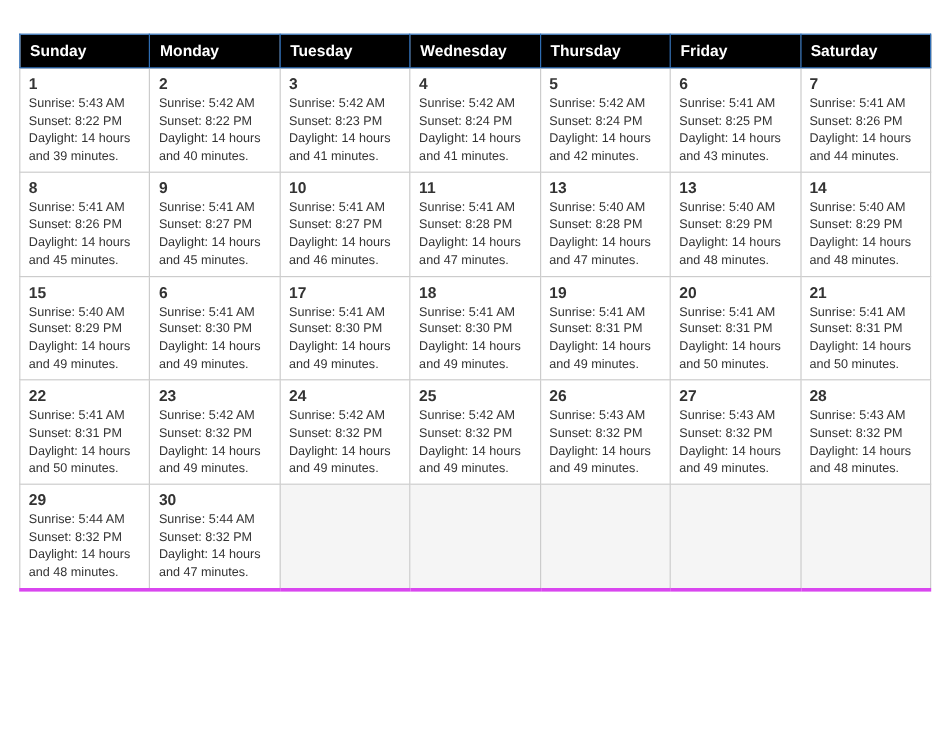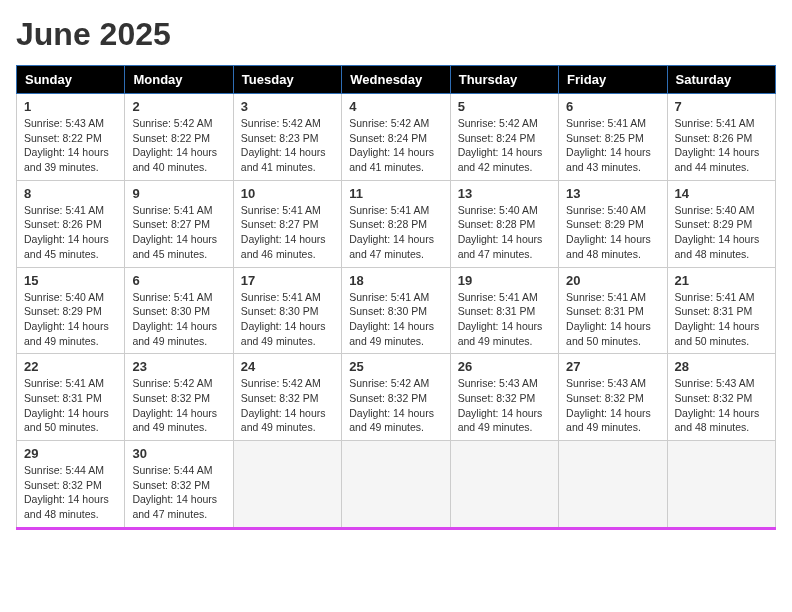--- a/index.html
+++ b/index.html
@@ -91,21 +91,20 @@
     .last-row td {
       border-bottom: 3px solid #d946ef;
       margin-left: 33px;
     }
   </style>
 </head>
 <body>
 
 <div class="header-area">
   <div class="title-area">
-    <div class="month-title">June 2025</div>
   </div>
 </div>
 
 <table class="calendar">
   <thead>
     <tr>
     <th>Sunday</th>
         <th>Monday</th>
         <th>Tuesday</th>
         <th>Wednesday</th>

